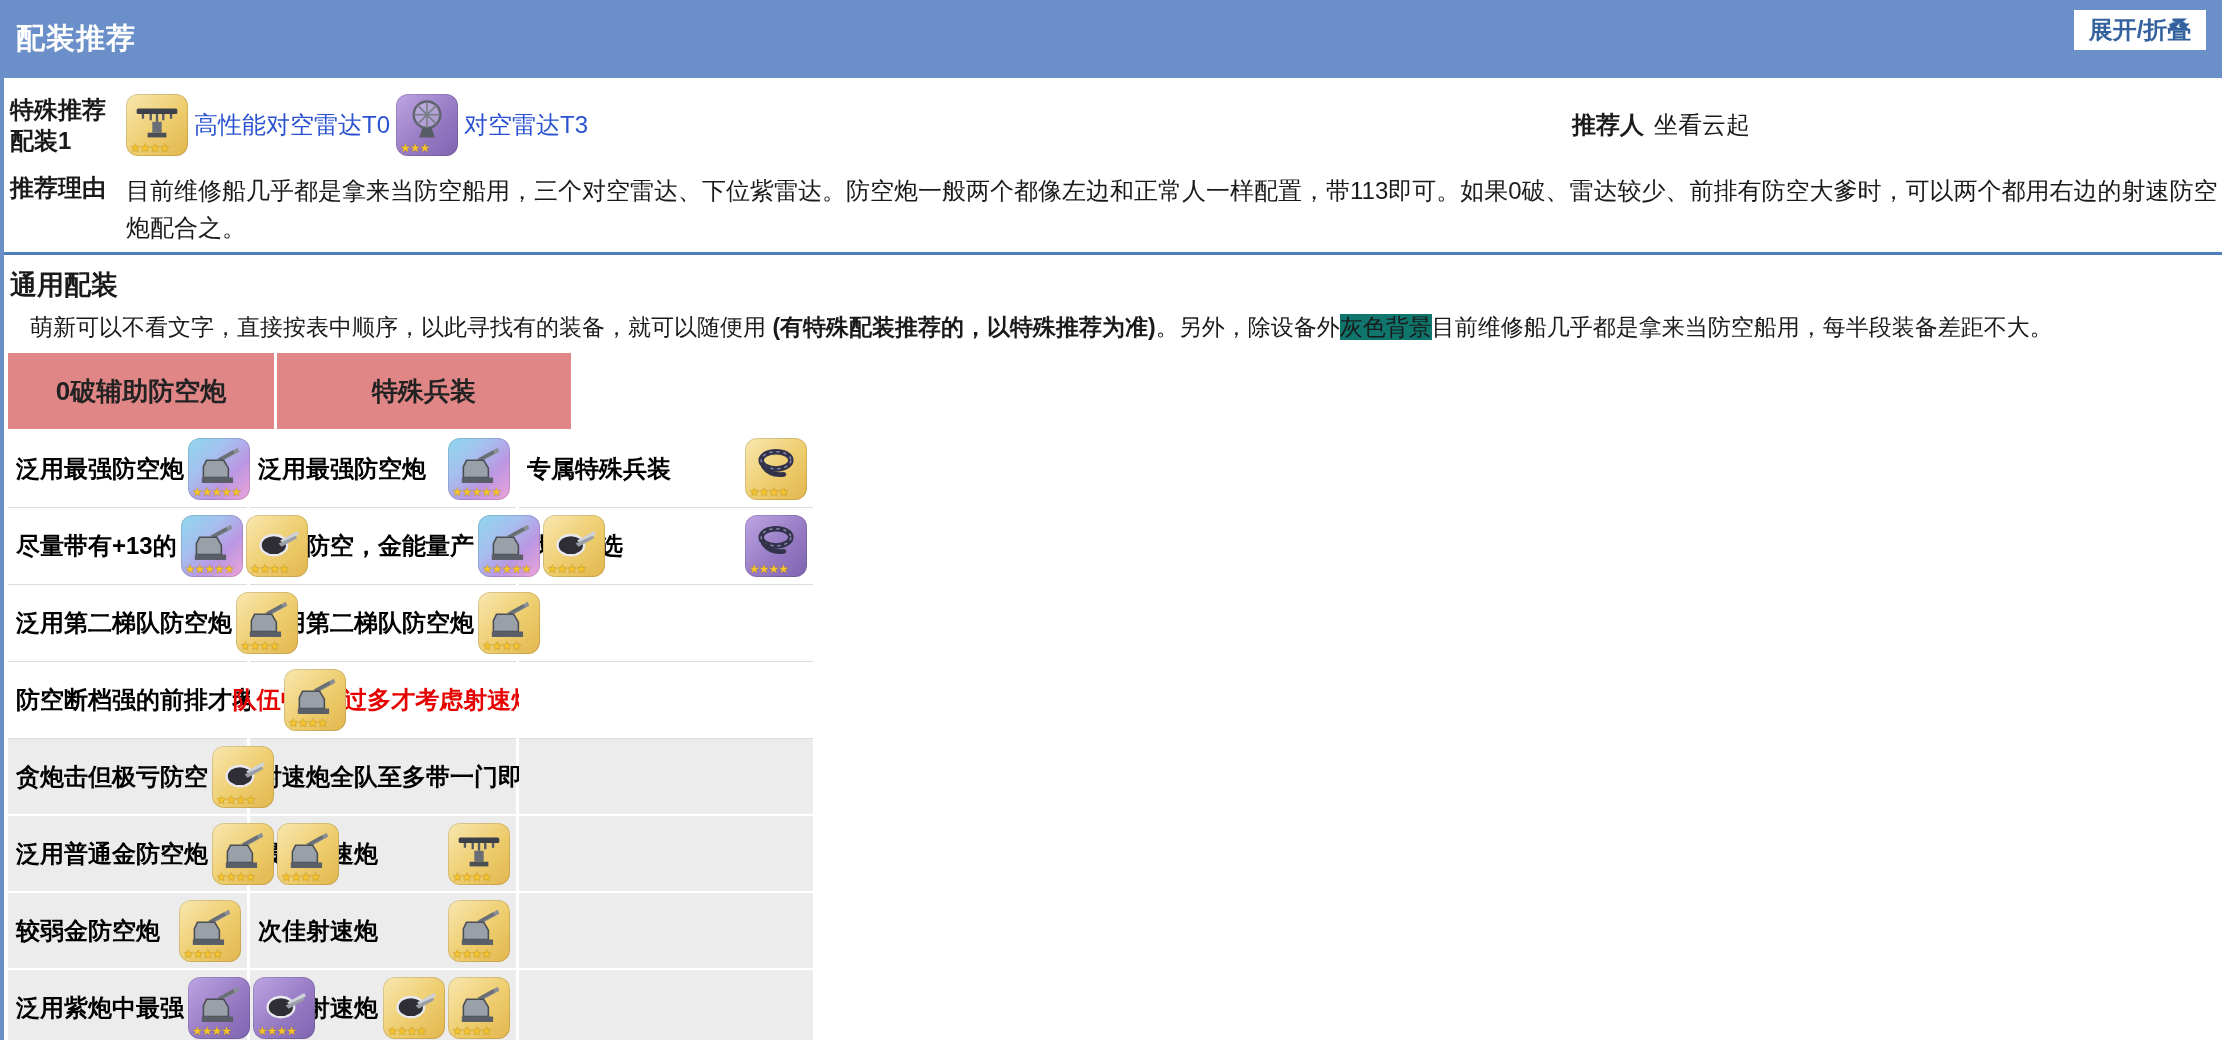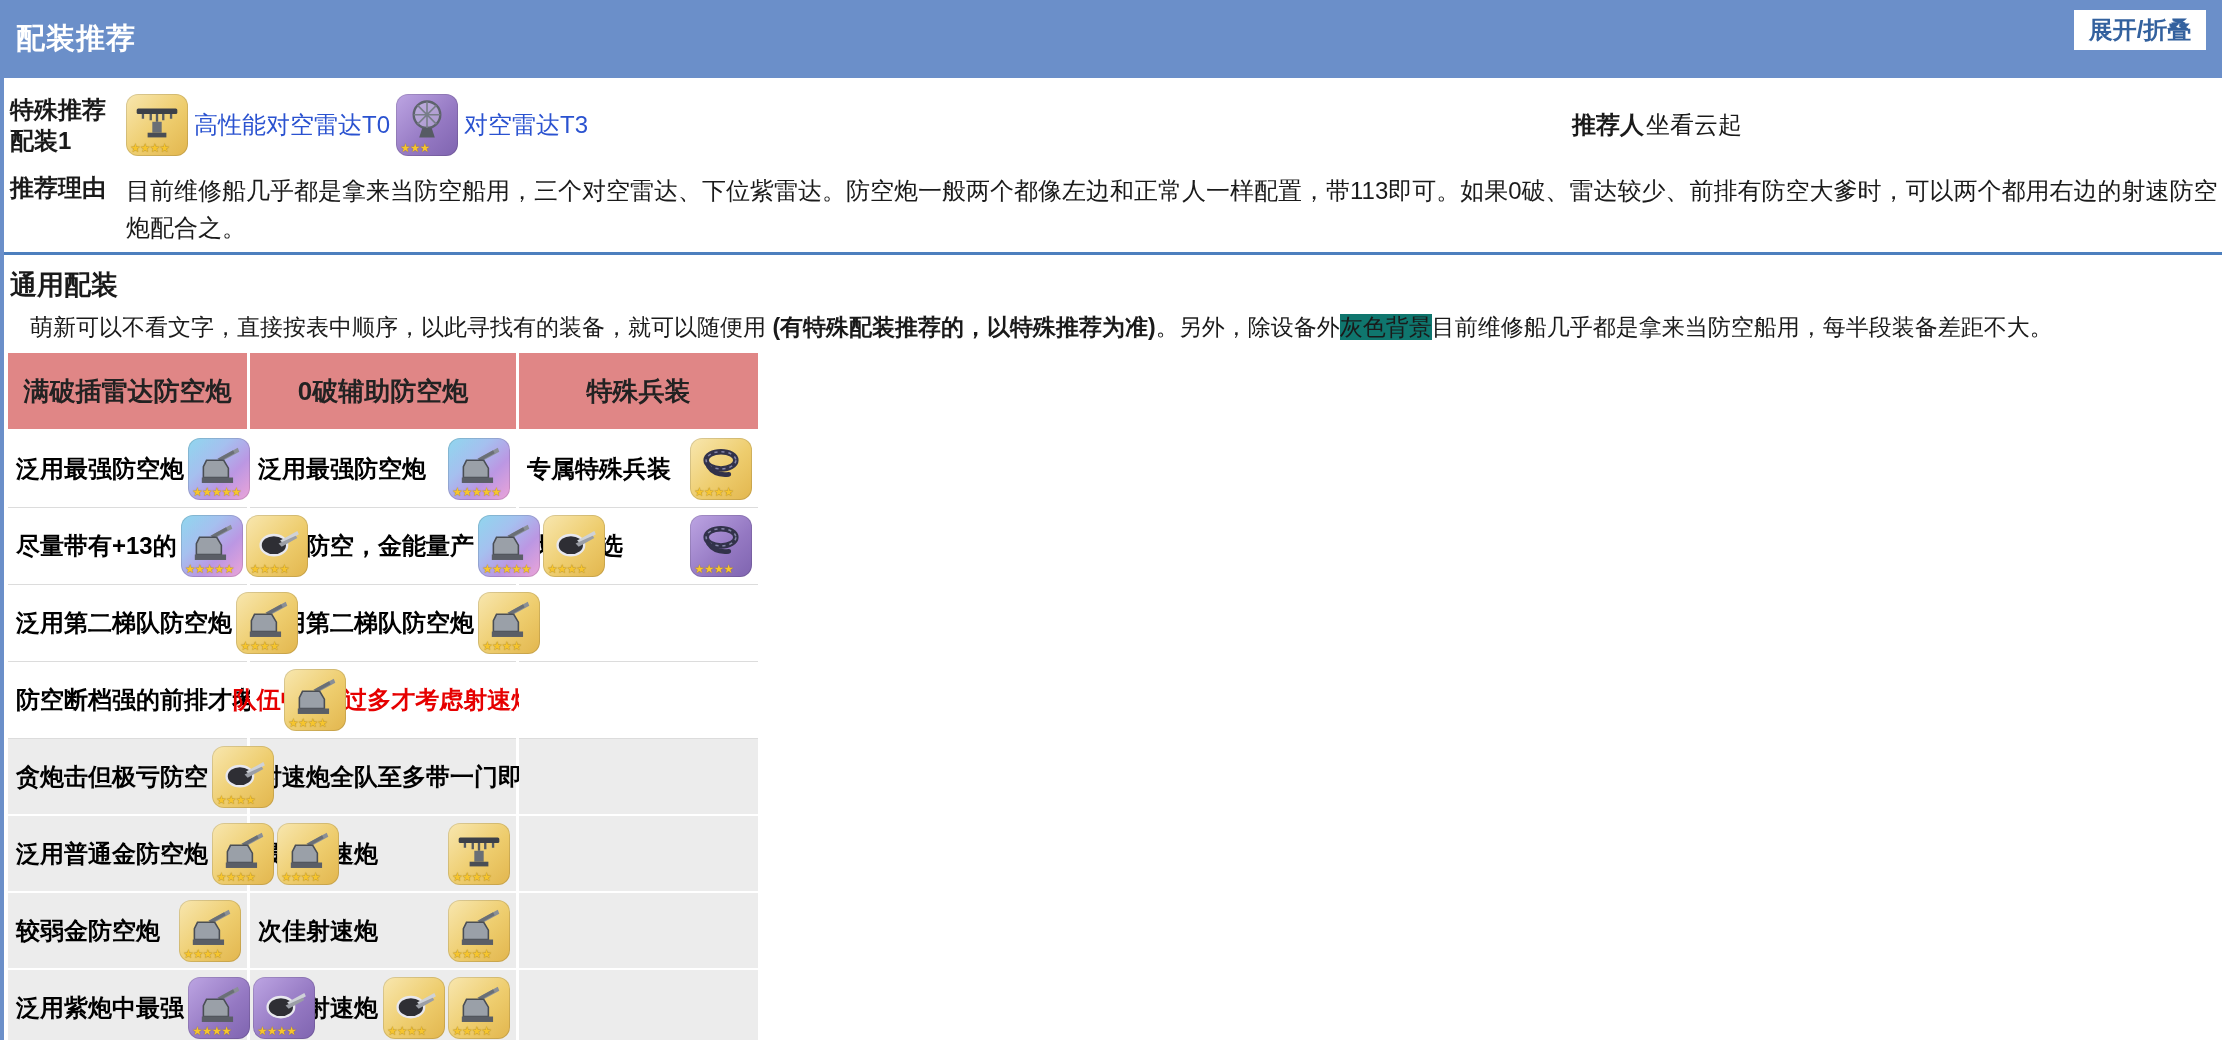--- a/index.html
+++ b/index.html
@@ -23,32 +23,32 @@
   .sp-table{padding-top:8px;}
   .sp-row{display:flex;}
   .sp-row1{align-items:center;min-height:78px;}
   .sp-label{
     width:122px;flex-shrink:0;font-weight:bold;font-size:24px;line-height:1.3;
     padding-left:6px;box-sizing:border-box;
   }
   .sp-equip{display:flex;align-items:center;gap:6px;width:1446px;flex-shrink:0;}
   .wiki-link{color:#2a52d0;text-decoration:none;font-size:24px;}
   .sp-recommender{font-size:24px;white-space:nowrap;}
-  .sp-recommender b{margin-right:2px;}
+  .sp-recommender b{margin-right:10px;}
   .sp-row2{margin-top:8px;align-items:flex-start;}
   .sp-reason-text{font-size:24px;line-height:37px;max-width:2092px;}
   .blue-divider{height:3px;background:#4d7fbe;margin-top:6px;}
   
   .gen-heading{font-size:27px;font-weight:bold;margin:12px 0 8px 6px;}
   .gen-intro{font-size:23px;margin:0 0 10px 26px;line-height:1.4;}
   .hl-gray{background:#0f766e;}
   
   .equip-table{margin-left:4px;}
   .t-head,.t-row{display:flex;}
-  .c0{width:239px;} .c1{width:266px;} .c2{width:239px;}
+  .c0{width:239px;} .c1{width:266px;} .c2{width:294px;}
   .t-hcell{
     height:76px;background:#e08686;display:flex;align-items:center;justify-content:center;
     font-size:26px;font-weight:bold;color:#222;margin:0 3px 2px 0;box-sizing:border-box;
   }
   .t-cell{
     height:77px;display:flex;align-items:center;justify-content:space-between;
     padding:0 6px 0 8px;box-sizing:border-box;margin-right:3px;
     background:#fff;border-bottom:1px solid #dcdcdc;
   }
   .t-cell.gray{background:#ececec;border-bottom:2px solid #ffffff;}
@@ -114,21 +114,20 @@
         <div class="sp-reason-text">目前维修船几乎都是拿来当防空船用，三个对空雷达、下位紫雷达。防空炮一般两个都像左边和正常人一样配置，带113即可。如果0破、雷达较少、前排有防空大爹时，可以两个都用右边的射速防空炮配合之。</div>
       </div>
       <div class="blue-divider"></div>
     </div>
 
     <div class="gen-heading">通用配装</div>
     <div class="gen-intro"><span>萌新可以不看文字，直接按表中顺序，以此寻找有的装备，就可以随便用 </span><b>(有特殊配装推荐的，以特殊推荐为准)</b><span>。另外，除设备外</span><span class="hl-gray">灰色背景</span><span>目前维修船几乎都是拿来当防空船用，每半段装备差距不大。</span></div>
 
     <div class="equip-table">
       <div class="t-head">
-        <div class="t-hcell c0">满破插雷达防空炮</div>
         <div class="t-hcell c1">0破辅助防空炮</div>
         <div class="t-hcell c2">特殊兵装</div>
       </div>
       <div>
           <div class="t-row">
             <div class="t-cell c0">
               <span class="cell-text">泛用最强防空炮</span>
               <span class="icon-group">
                 <span class="equip-icon rar-rainbow">
                   <svg viewBox="0 0 64 64">

